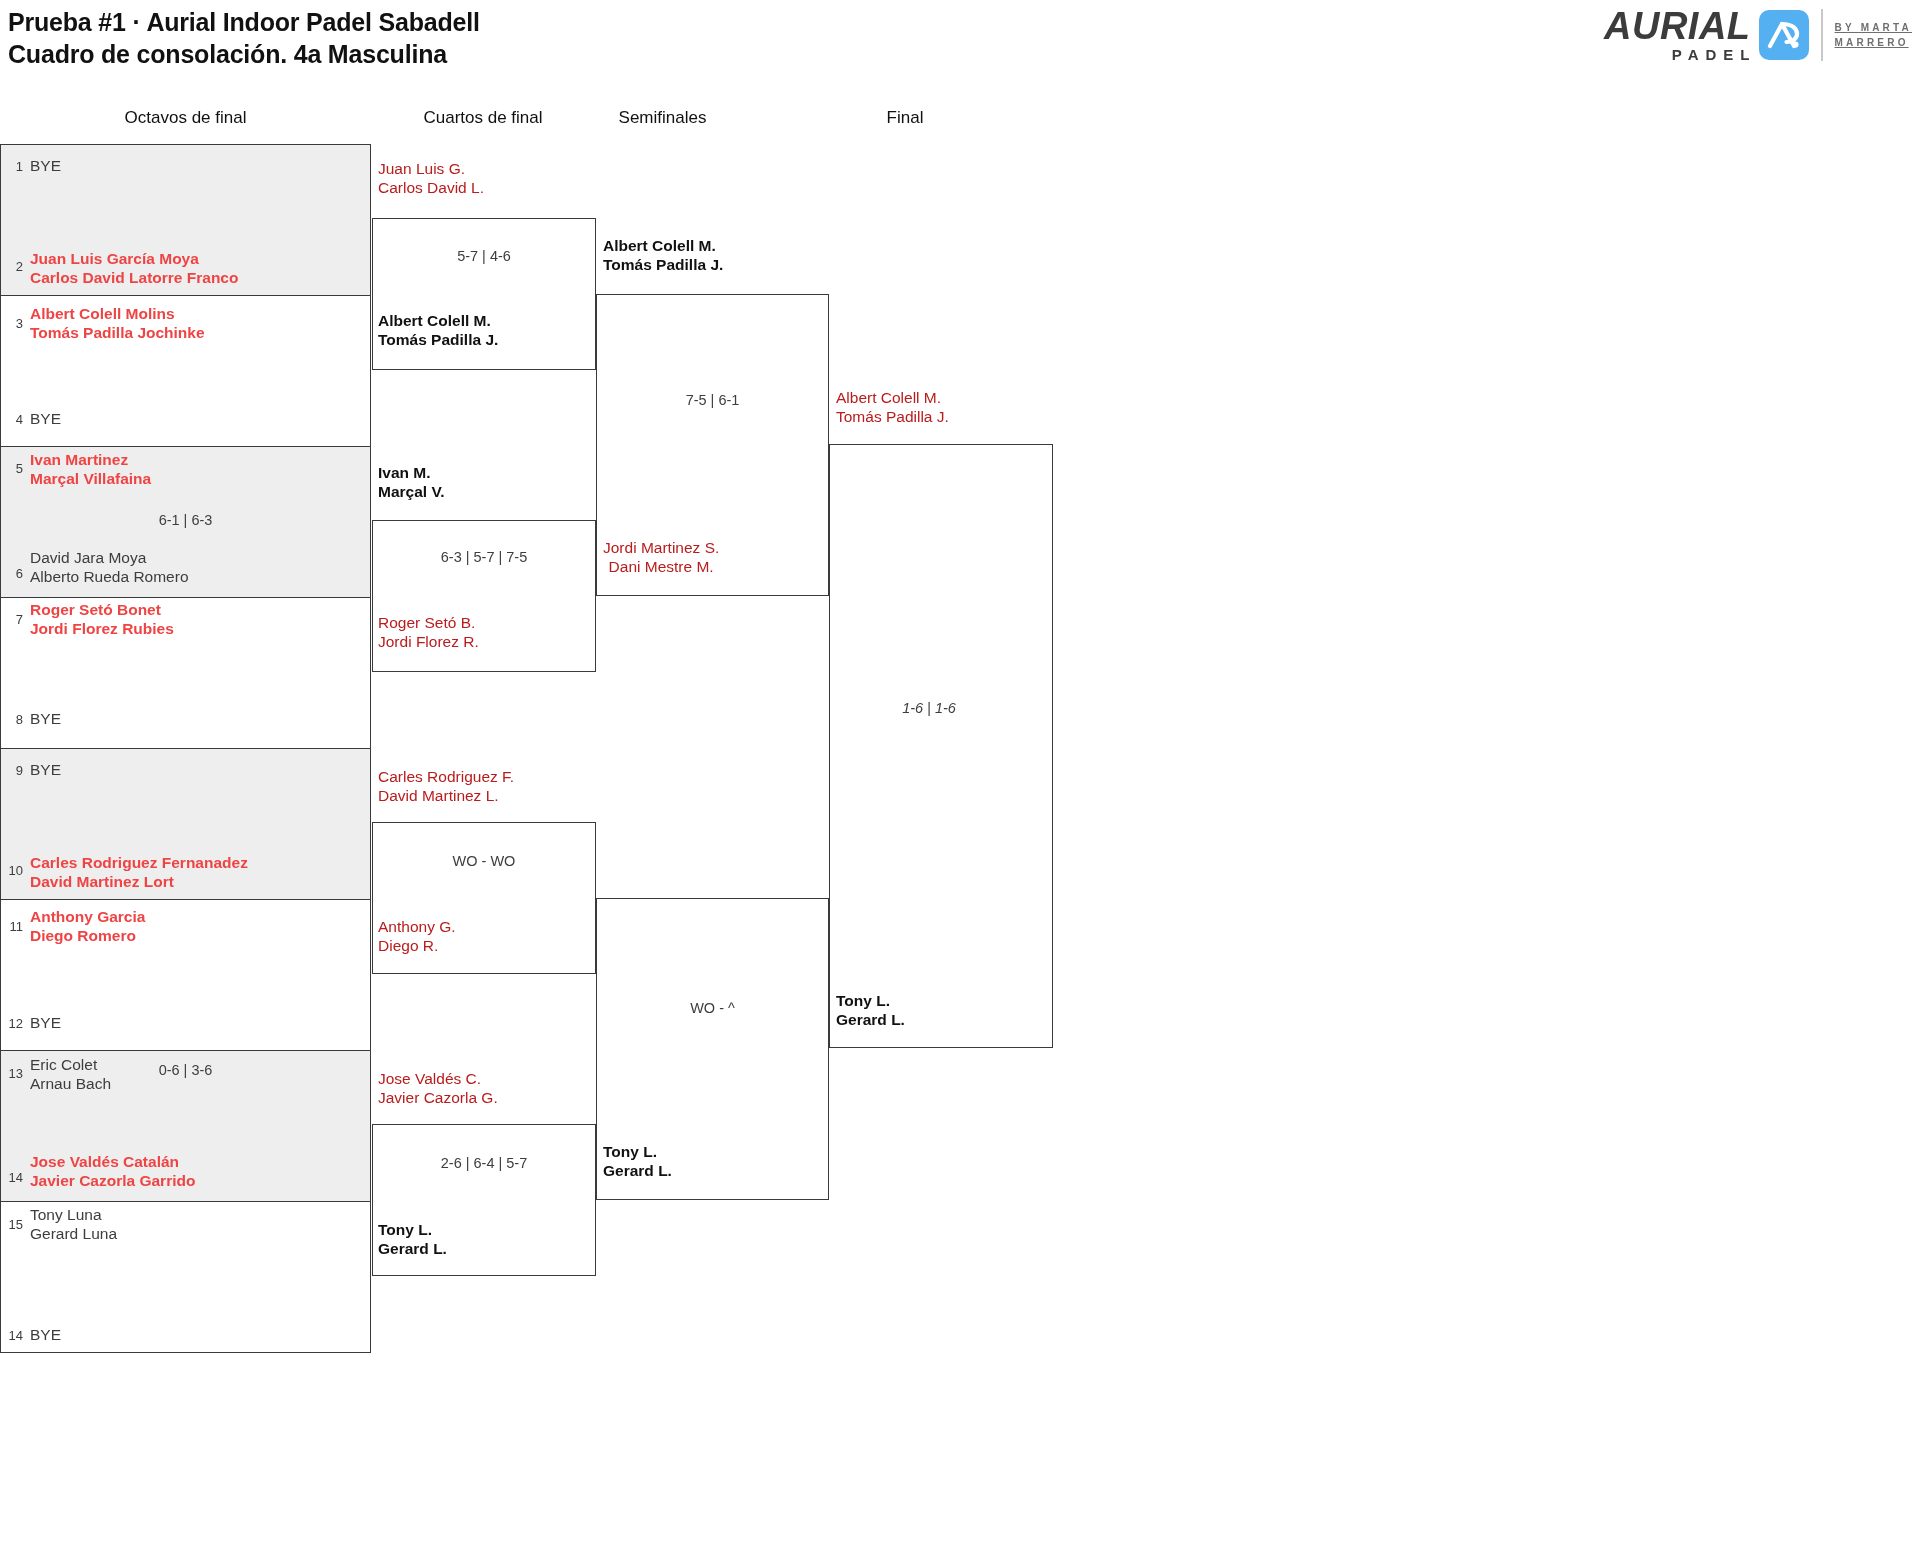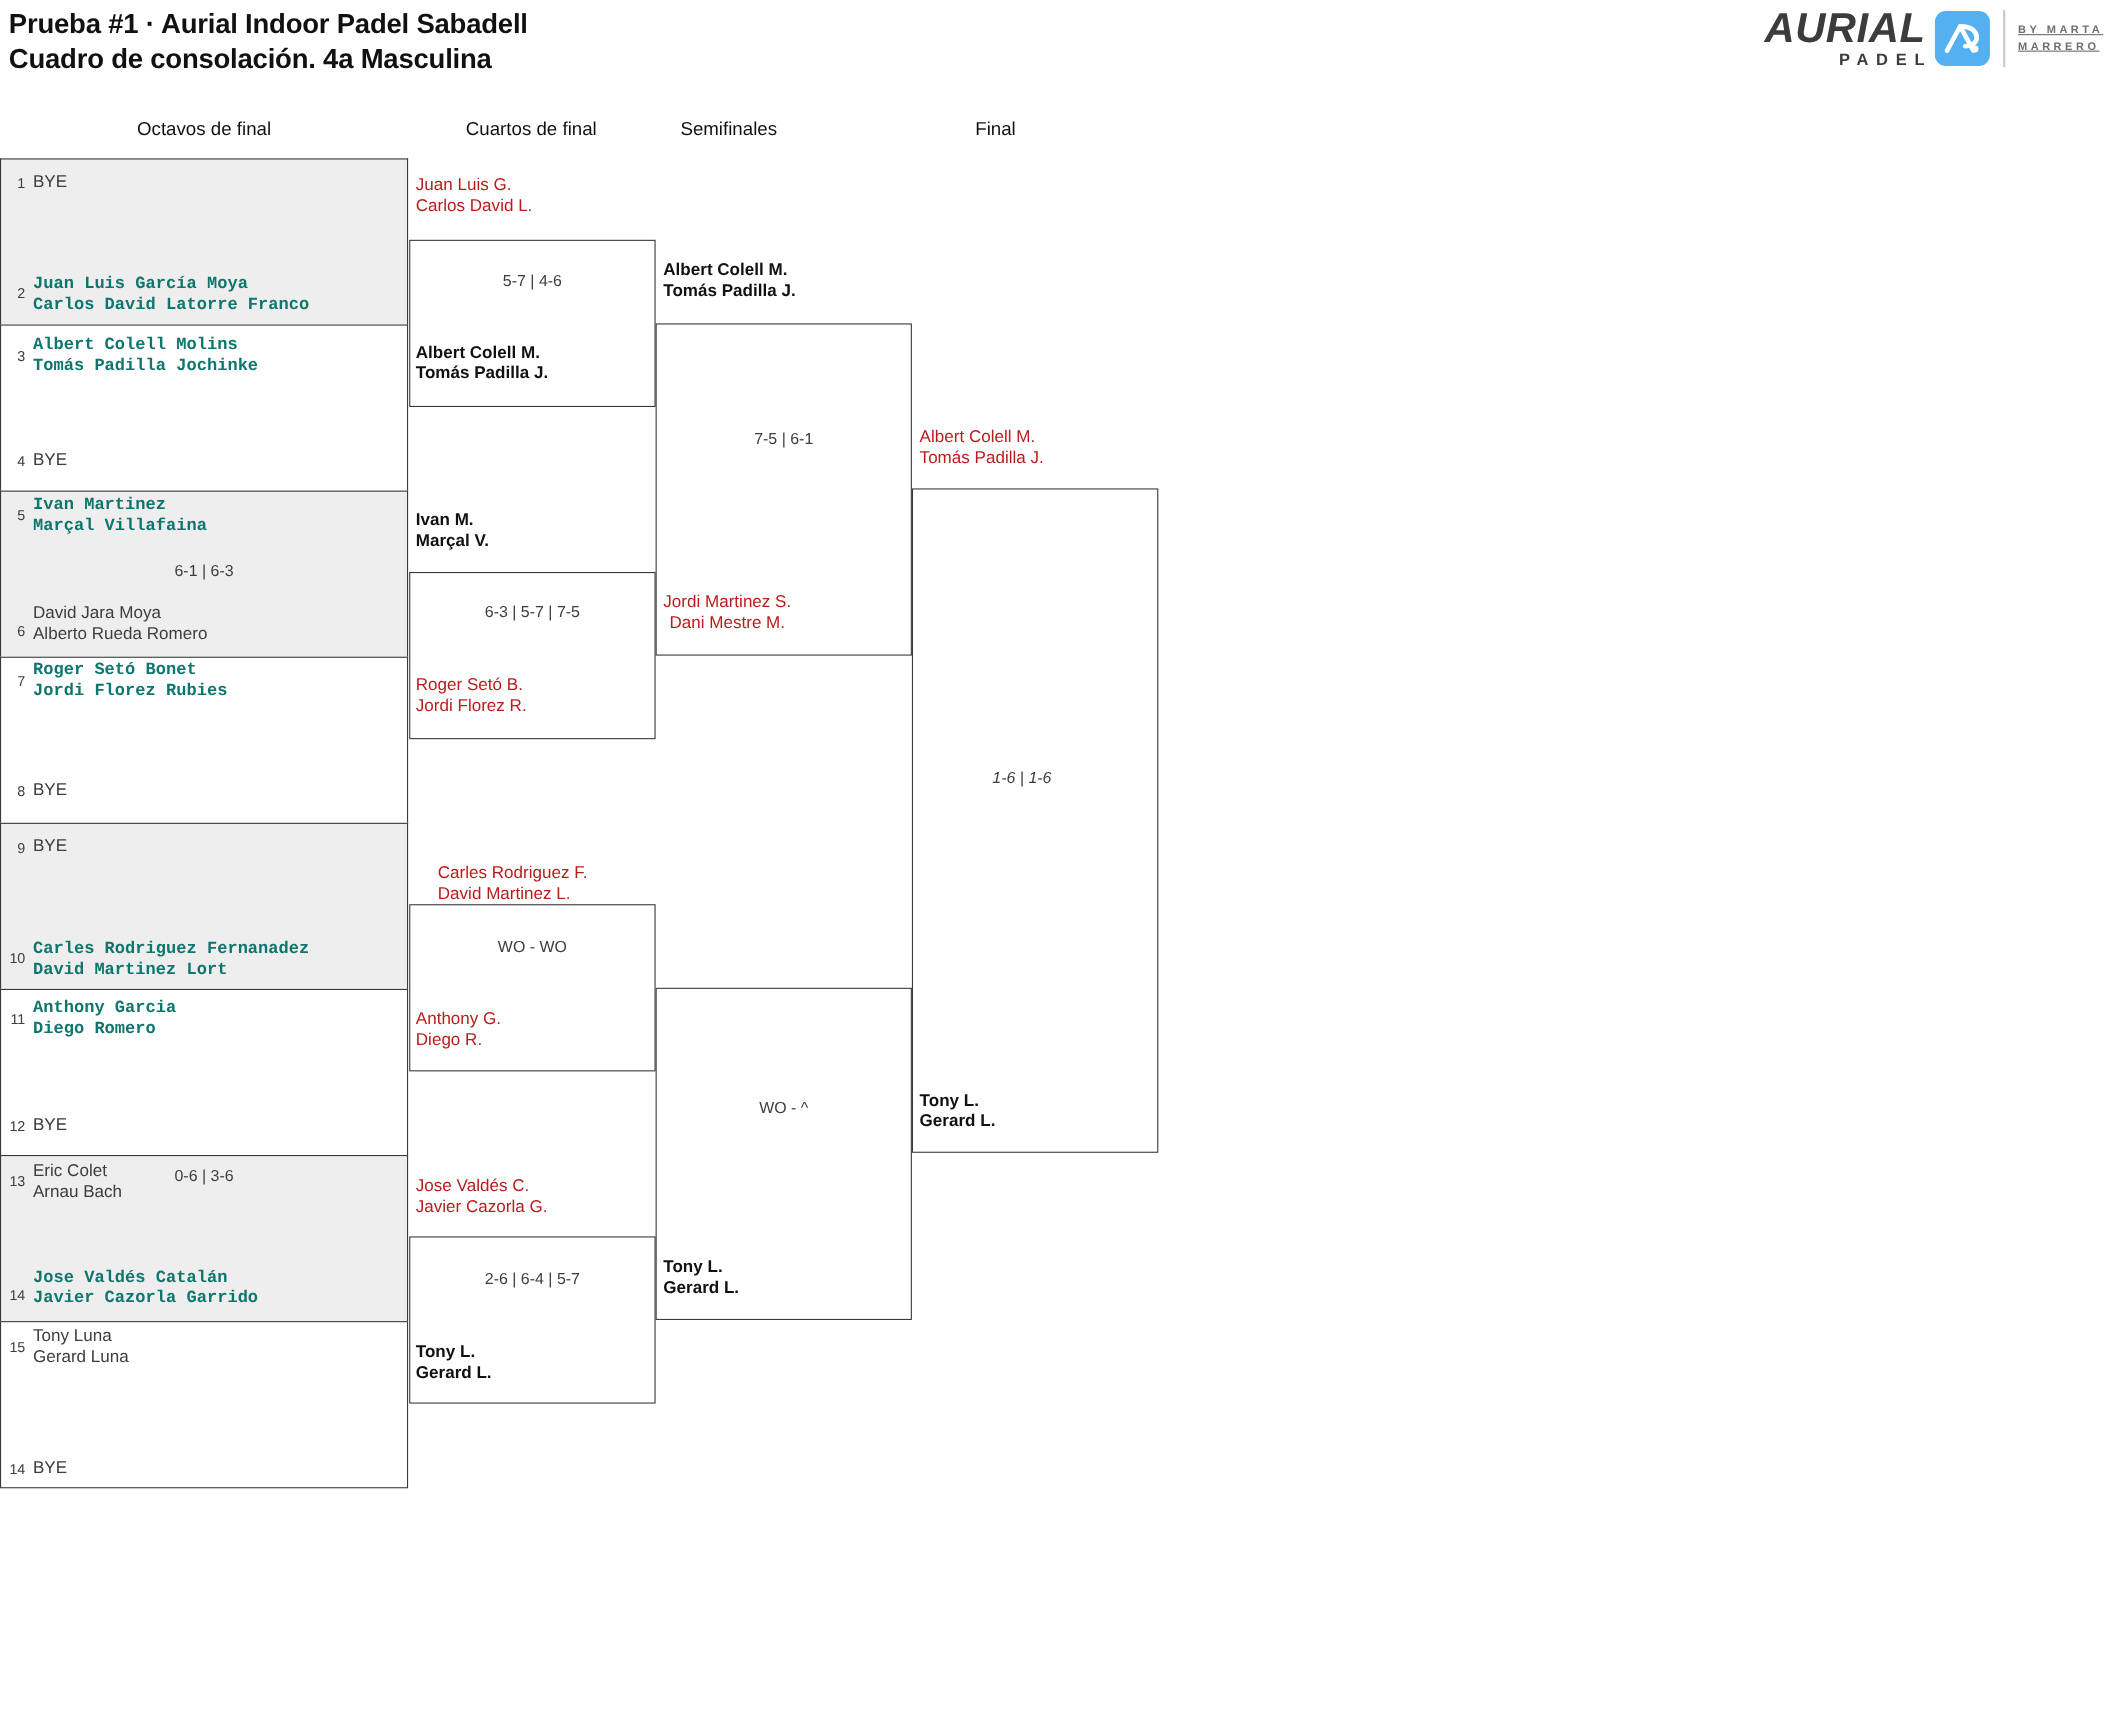--- a/index.html
+++ b/index.html
@@ -141,21 +141,21 @@
     font-weight: 400;
   }
   .seed-names {
     position: absolute;
     left: 30px;
     font-size: 15.5px;
     line-height: 1.24;
     color: #3d3d3d;
     white-space: nowrap;
   }
-  .seed-names.win { color: #0f766e; font-weight: 700; font-family: Liberation Mono, monospace; }
+  .seed-names.win { color: #ef4444; font-weight: 700; }
   .seed-bye {
     position: absolute;
     left: 30px;
     font-size: 15.5px;
     color: #3d3d3d;
   }
   .r1-score {
     position: absolute;
     width: 371px;
     text-align: center;
@@ -318,21 +318,21 @@
     <div>Ivan M.</div>
     <div>Marçal V.</div>
   </div>
   <div class="score-label" style="left:372px; top:549px; width:224px;">6-3 | 5-7 | 7-5</div>
   <div class="match-label" style="left:378px; top:613px;">
     <div>Roger Setó B.</div>
     <div>Jordi Florez R.</div>
   </div>
 
   <div class="connector" style="left:372px; top:822px; width:224px; height:152px;"></div>
-  <div class="match-label" style="left:378px; top:784px;margin-left:20px;">
+  <div class="match-label" style="left:378px; top:767px;">
     <div>Carles Rodriguez F.</div>
     <div>David Martinez L.</div>
   </div>
   <div class="score-label" style="left:372px; top:853px; width:224px;">WO - WO</div>
   <div class="match-label" style="left:378px; top:917px;">
     <div>Anthony G.</div>
     <div>Diego R.</div>
   </div>
 
   <div class="connector" style="left:372px; top:1124px; width:224px; height:152px;"></div>

